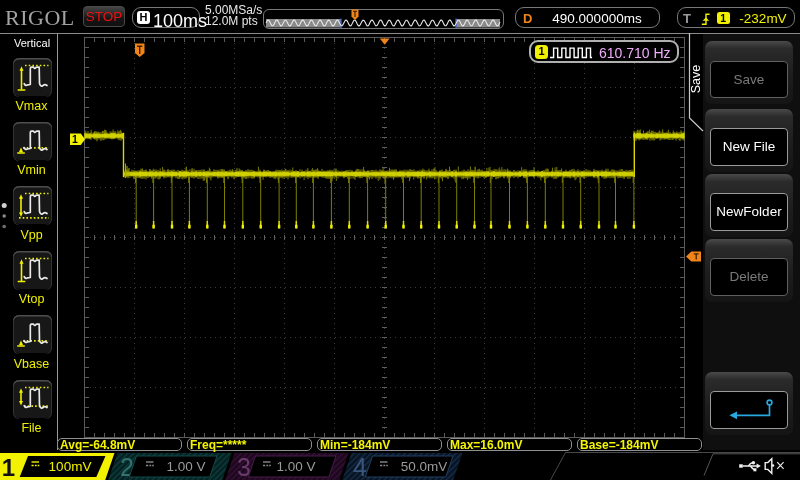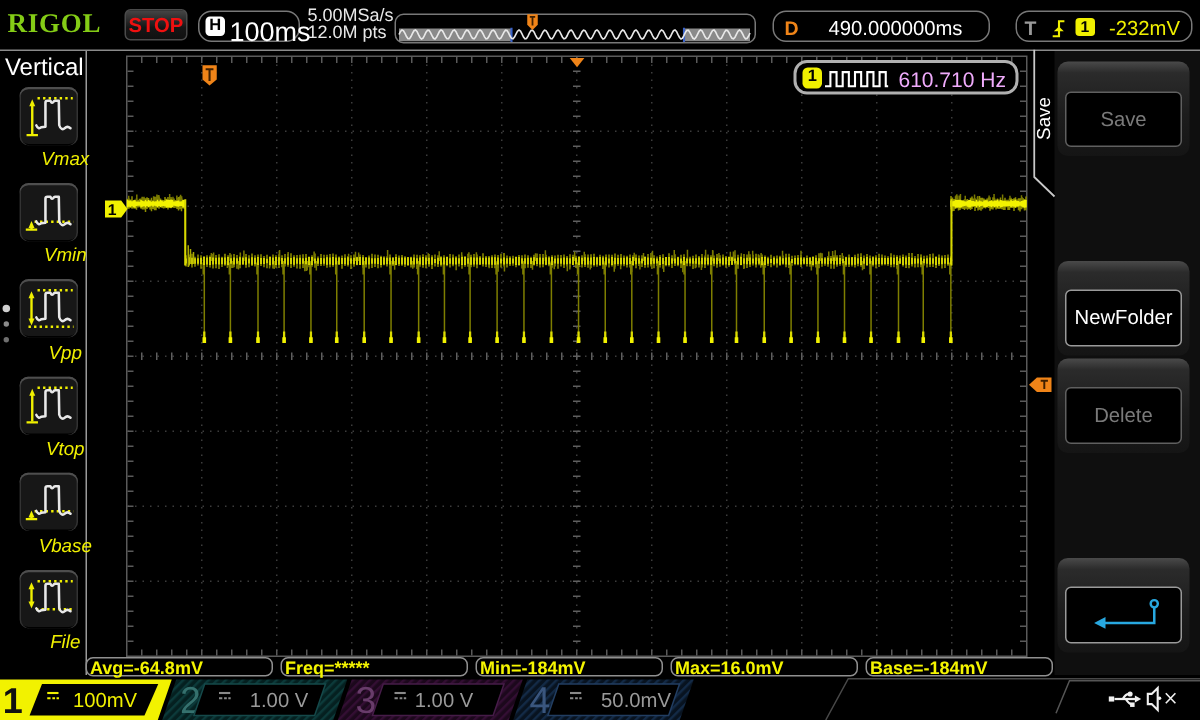--- a/index.html
+++ b/index.html
@@ -1,23 +1,23 @@
 <!DOCTYPE html>
 <html><head><meta charset="utf-8"><style>
 * { margin:0; padding:0; box-sizing:border-box; }
 html,body { background:#000; width:800px; height:480px; overflow:hidden; }
 #screen { position:absolute; left:0; top:0; width:800px; height:480px; background:#000;
   font-family:"Liberation Sans", sans-serif; }
 #screen > * { position:absolute; }
 #topline { left:0; top:33px; width:800px; height:1px; background:#8a8a8a; }
 #leftline { left:57px; top:34px; width:1px; height:416px; background:#9a9a9a; }
-#logo { left:5px; top:5px; font-family:"Liberation Serif", serif; font-weight:bold;
-  font-size:18px; color:#84cc16; letter-spacing:0.5px; }
+#logo { left:5px; top:5px; font-family:"Liberation Serif", serif; font-weight:normal;
+  font-size:22px; color:#a3a3a3; letter-spacing:0.5px; }
 #stopbtn { left:83px; top:6px; width:42px; height:21px; border:1px solid #4a4a4a; border-radius:4px;
-  background:linear-gradient(#454545,#161616 60%,#101010); color:#f01010; font-weight:bold;
+  background:linear-gradient(#454545,#161616 60%,#101010); color:#f01010; font-weight:normal;
   font-size:13.5px; text-align:center; line-height:20px; letter-spacing:0px; }
 .tbox { border:1px solid #787878; border-radius:9px; background:#000; height:21px; top:7px; }
 #hbox { left:132px; width:68px; }
 #hbadge { position:absolute; left:4px; top:3px; width:13px; height:13px; background:#fff; border-radius:3px;
   color:#000; font-weight:bold; font-size:11px; text-align:center; line-height:13px; }
 #hval { position:absolute; left:20px; top:2.5px; width:44px; color:#fff; font-size:18px; }
 #srate { left:205px; top:5px; color:#e8e8e8; font-size:12px; line-height:11px; }
 #prevbox { left:263px; width:241px; height:20px; top:9px; border-radius:6px; }
 #dbox { left:515px; width:145px; }
 #dletter { position:absolute; left:7px; top:3px; color:#f08418; font-weight:bold; font-size:13px; }
@@ -26,24 +26,24 @@
 #tletter { position:absolute; left:5px; top:3px; color:#9a9a9a; font-weight:bold; font-size:13px; }
 #tnum { position:absolute; left:39px; top:4px; width:12.5px; height:12px; background:#f0f000; border-radius:2.5px;
   color:#000; font-weight:bold; font-size:10.5px; text-align:center; line-height:12px; }
 #tval { position:absolute; left:57px; top:3px; width:56px; text-align:center; color:#f0f000; font-size:13.5px; }
 #gridsvg { left:0; top:0; }
 #freqbox { left:529px; top:40px; width:150px; height:23px; background:#000; border:2px solid #b0b0b0;
   border-radius:9px; }
 #freq1 { position:absolute; left:4px; top:3px; width:13px; height:13.5px; background:#f0f000; border-radius:3.5px;
   color:#000; font-weight:bold; font-size:11px; text-align:center; line-height:13.5px; }
 #freqtxt { position:absolute; left:68px; top:2.5px; color:#f0abfc; font-size:14px; }
-.vtitle { left:1px; top:37px; width:57px; text-align:center; color:#fff; font-size:16px; position:absolute; }
+.vtitle { left:14px; top:37px; width:57px; text-align:left; color:#fff; font-size:11px; position:absolute; }
 .licon { left:12.5px; width:39px; height:39px; border-radius:6px; background:#171717;
   box-shadow: inset 0 1.5px 0 #4e4e4e, inset 1px 0 0 #333, inset -1px 0 0 #333, inset 0 -1px 0 #000; position:absolute; }
-.llabel { left:12px; width:63px; text-align:center; color:#f0f000; font-size:12.5px; position:absolute;font-style:italic; }
+.llabel { left:0; width:63px; text-align:center; color:#f0f000; font-size:12.5px; position:absolute; }
 #rpanel { left:703px; top:34px; width:97px; height:416px; background:#0f0f0f; }
 .savetab { left:689px; top:48px; width:16px; height:60px; position:absolute; }
 .savetab span { position:absolute; left:-10px; top:24px; color:#fff; font-size:12.5px;
   transform:rotate(-90deg); transform-origin:center; display:block; width:34px; text-align:center; }
 .mbtn { position:absolute; left:705px; width:88px; height:63px; border-radius:7px;
   background:linear-gradient(#4a4a4a,#2b2b2b 12%,#1d1d1d 55%,#151515); }
 .mbtn-in { position:absolute; left:5px; top:19.5px; width:78px; height:37.5px; background:#000;
   border:1px solid #888; border-radius:4px; text-align:center; line-height:36px; font-size:13.5px; }
 .meas { top:438px; width:125px; height:13px; background:#000; border:1px solid #909090; border-radius:5px;
   color:#f5f500; font-size:12px; line-height:12px; padding-left:2px; position:absolute;font-weight:bold; }
@@ -86,20 +86,23 @@
 
   <div id="rpanel"></div>
   <div class="savetab">
       <span>Save</span>
     </div>
 <svg style="position:absolute;left:685px;top:33px;width:20px;height:100px" viewBox="0 0 20 100">
 <path d="M4.5,0 V85 L18,98" stroke="#c8c8c8" stroke-width="1.2" fill="none"></path>
     </svg>
 <div class="mbtn" style="top:41px">
   <div class="mbtn-in" style="border-color:#606060;color:#7a7a7a">Save</div>
+    </div>
+<div class="mbtn" style="top:108.5px">
+  <div class="mbtn-in" style="border-color:#9a9a9a;color:#ffffff">New File</div>
     </div>
 <div class="mbtn" style="top:238.5px">
   <div class="mbtn-in" style="border-color:#606060;color:#7a7a7a">Delete</div>
     </div>
 <div class="mbtn" style="top:173.5px">
   <div class="mbtn-in" style="border-color:#9a9a9a;color:#ffffff">NewFolder</div>
     </div>
 <div class="mbtn" style="top:371.5px">
   <div class="mbtn-in" style="border-color:#9a9a9a">
   <svg width="78" height="37" viewBox="0 0 78 37" style="position:absolute;left:0;top:0">

